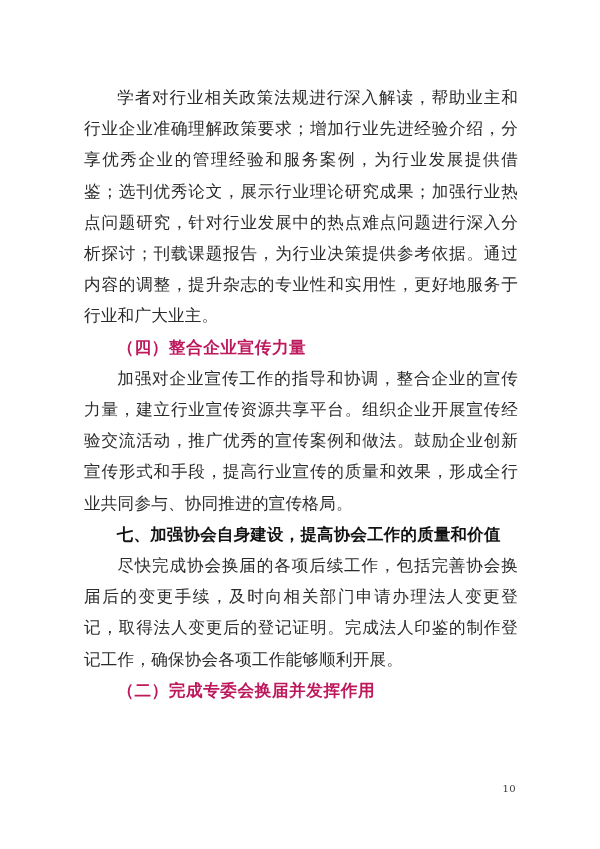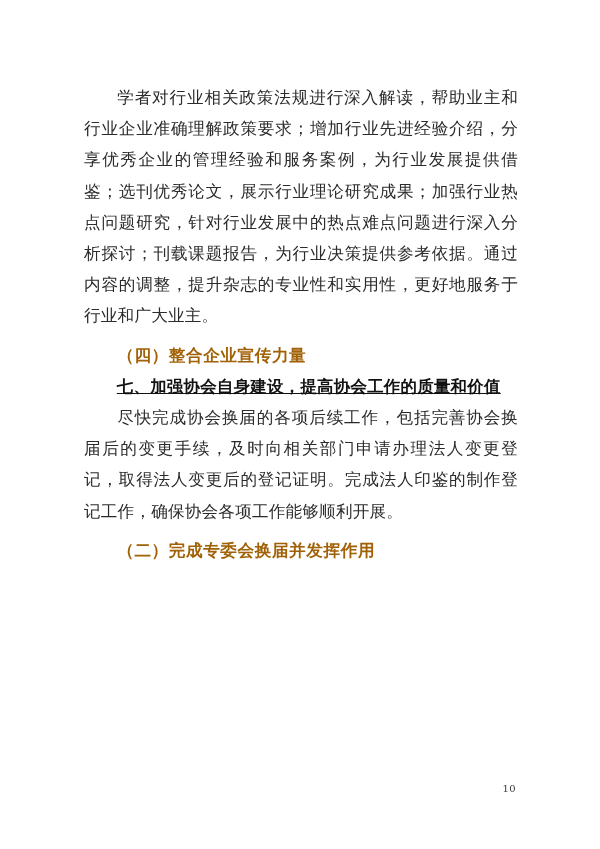--- a/index.html
+++ b/index.html
@@ -50,37 +50,35 @@
     color: #2b2b2b;
   }
 
   
   .subheading {
     font-family: "DejaVu Serif", "Liberation Serif", serif;
     font-size: 16.6px;
     line-height: 31.2px;
     text-indent: 2em;
     font-weight: 700;
-    color: #a16207;
+    color: #be185d;
     text-align: left;
     letter-spacing: 0.6px;
-    margin-top: 8px;
   }
 
   
   .heading {
     font-family: "DejaVu Sans", "Liberation Sans", sans-serif;
     font-size: 16.4px;
     line-height: 31.2px;
     text-indent: 2em;
     font-weight: 700;
     color: #121212;
     text-align: left;
     letter-spacing: 0.3px;
-    text-decoration: underline;
   }
 
   
   #page-number {
     position: absolute;
     right: 84px;
     top: 783px;
     font-family: "DejaVu Serif", "Liberation Serif", serif;
     font-size: 10px;
     color: #3a3a3a;
@@ -89,20 +87,21 @@
 </style>
 </head>
 <body>
 
 <div id="page">
 
   <div id="doc-body">
 
   <p class="para">学者对行业相关政策法规进行深入解读，帮助业主和行业企业准确理解政策要求；增加行业先进经验介绍，分享优秀企业的管理经验和服务案例，为行业发展提供借鉴；选刊优秀论文，展示行业理论研究成果；加强行业热点问题研究，针对行业发展中的热点难点问题进行深入分析探讨；刊载课题报告，为行业决策提供参考依据。通过内容的调整，提升杂志的专业性和实用性，更好地服务于行业和广大业主。</p>
       <p class="subheading">（四）整合企业宣传力量</p>
+      <p class="para">加强对企业宣传工作的指导和协调，整合企业的宣传力量，建立行业宣传资源共享平台。组织企业开展宣传经验交流活动，推广优秀的宣传案例和做法。鼓励企业创新宣传形式和手段，提高行业宣传的质量和效果，形成全行业共同参与、协同推进的宣传格局。</p>
       <p class="heading">七、加强协会自身建设，提高协会工作的质量和价值</p>
       <p class="para">尽快完成协会换届的各项后续工作，包括完善协会换届后的变更手续，及时向相关部门申请办理法人变更登记，取得法人变更后的登记证明。完成法人印鉴的制作登记工作，确保协会各项工作能够顺利开展。</p>
       <p class="subheading">（二）完成专委会换届并发挥作用</p>
     </div>
 
   <div id="page-number">10</div>
 
 </div>
 
 </body></html>

